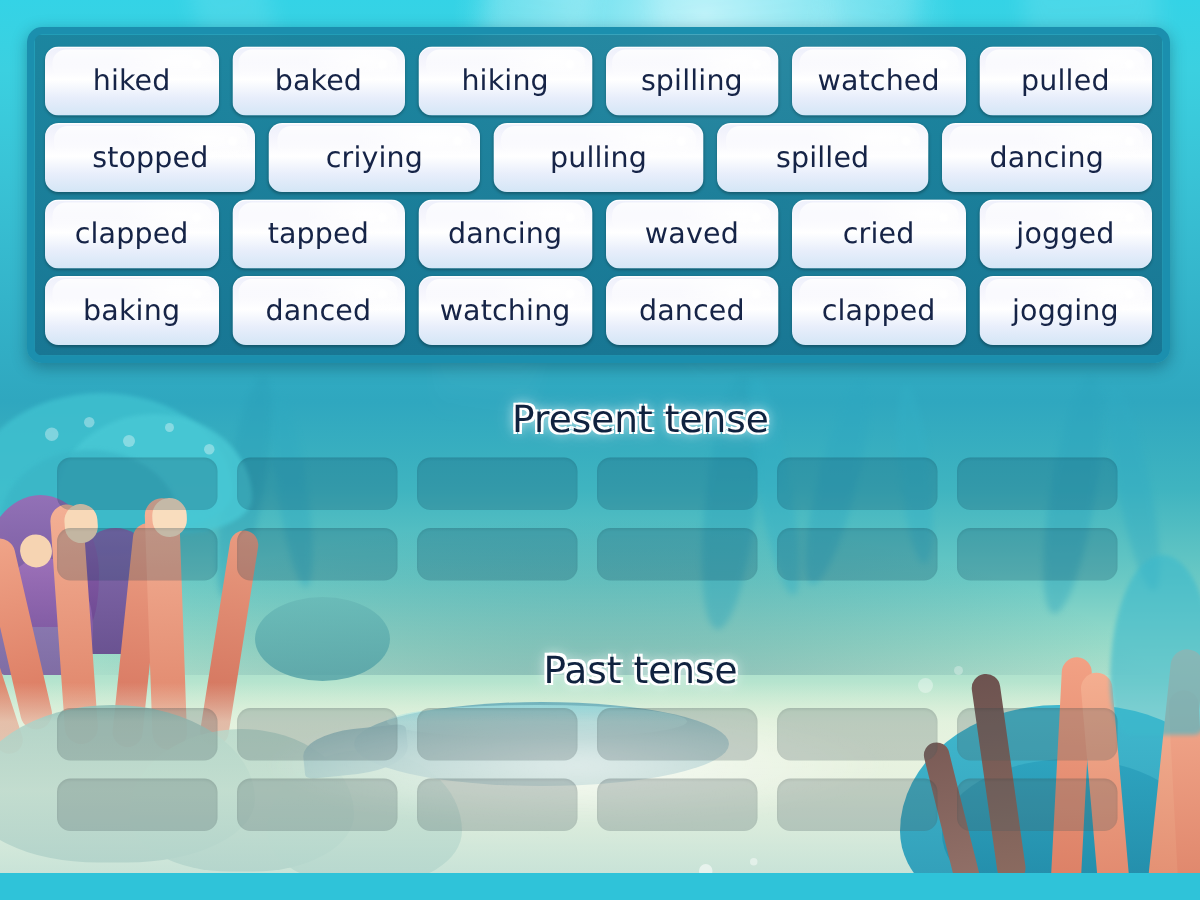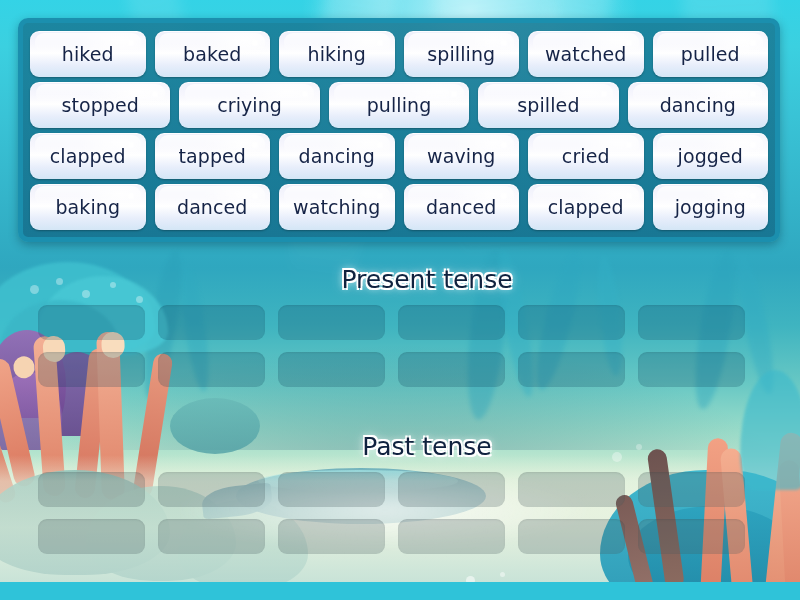--- a/index.html
+++ b/index.html
@@ -245,21 +245,21 @@
       <div class="tile">
           <span>clapped</span>
         </div>
       <div class="tile">
           <span>tapped</span>
         </div>
       <div class="tile">
           <span>dancing</span>
         </div>
       <div class="tile">
-          <span>waving</span>
+          <span>waved</span>
         </div>
       <div class="tile">
           <span>cried</span>
         </div>
       <div class="tile">
           <span>jogged</span>
         </div>
     </div>
 
     <div class="bank-row">

